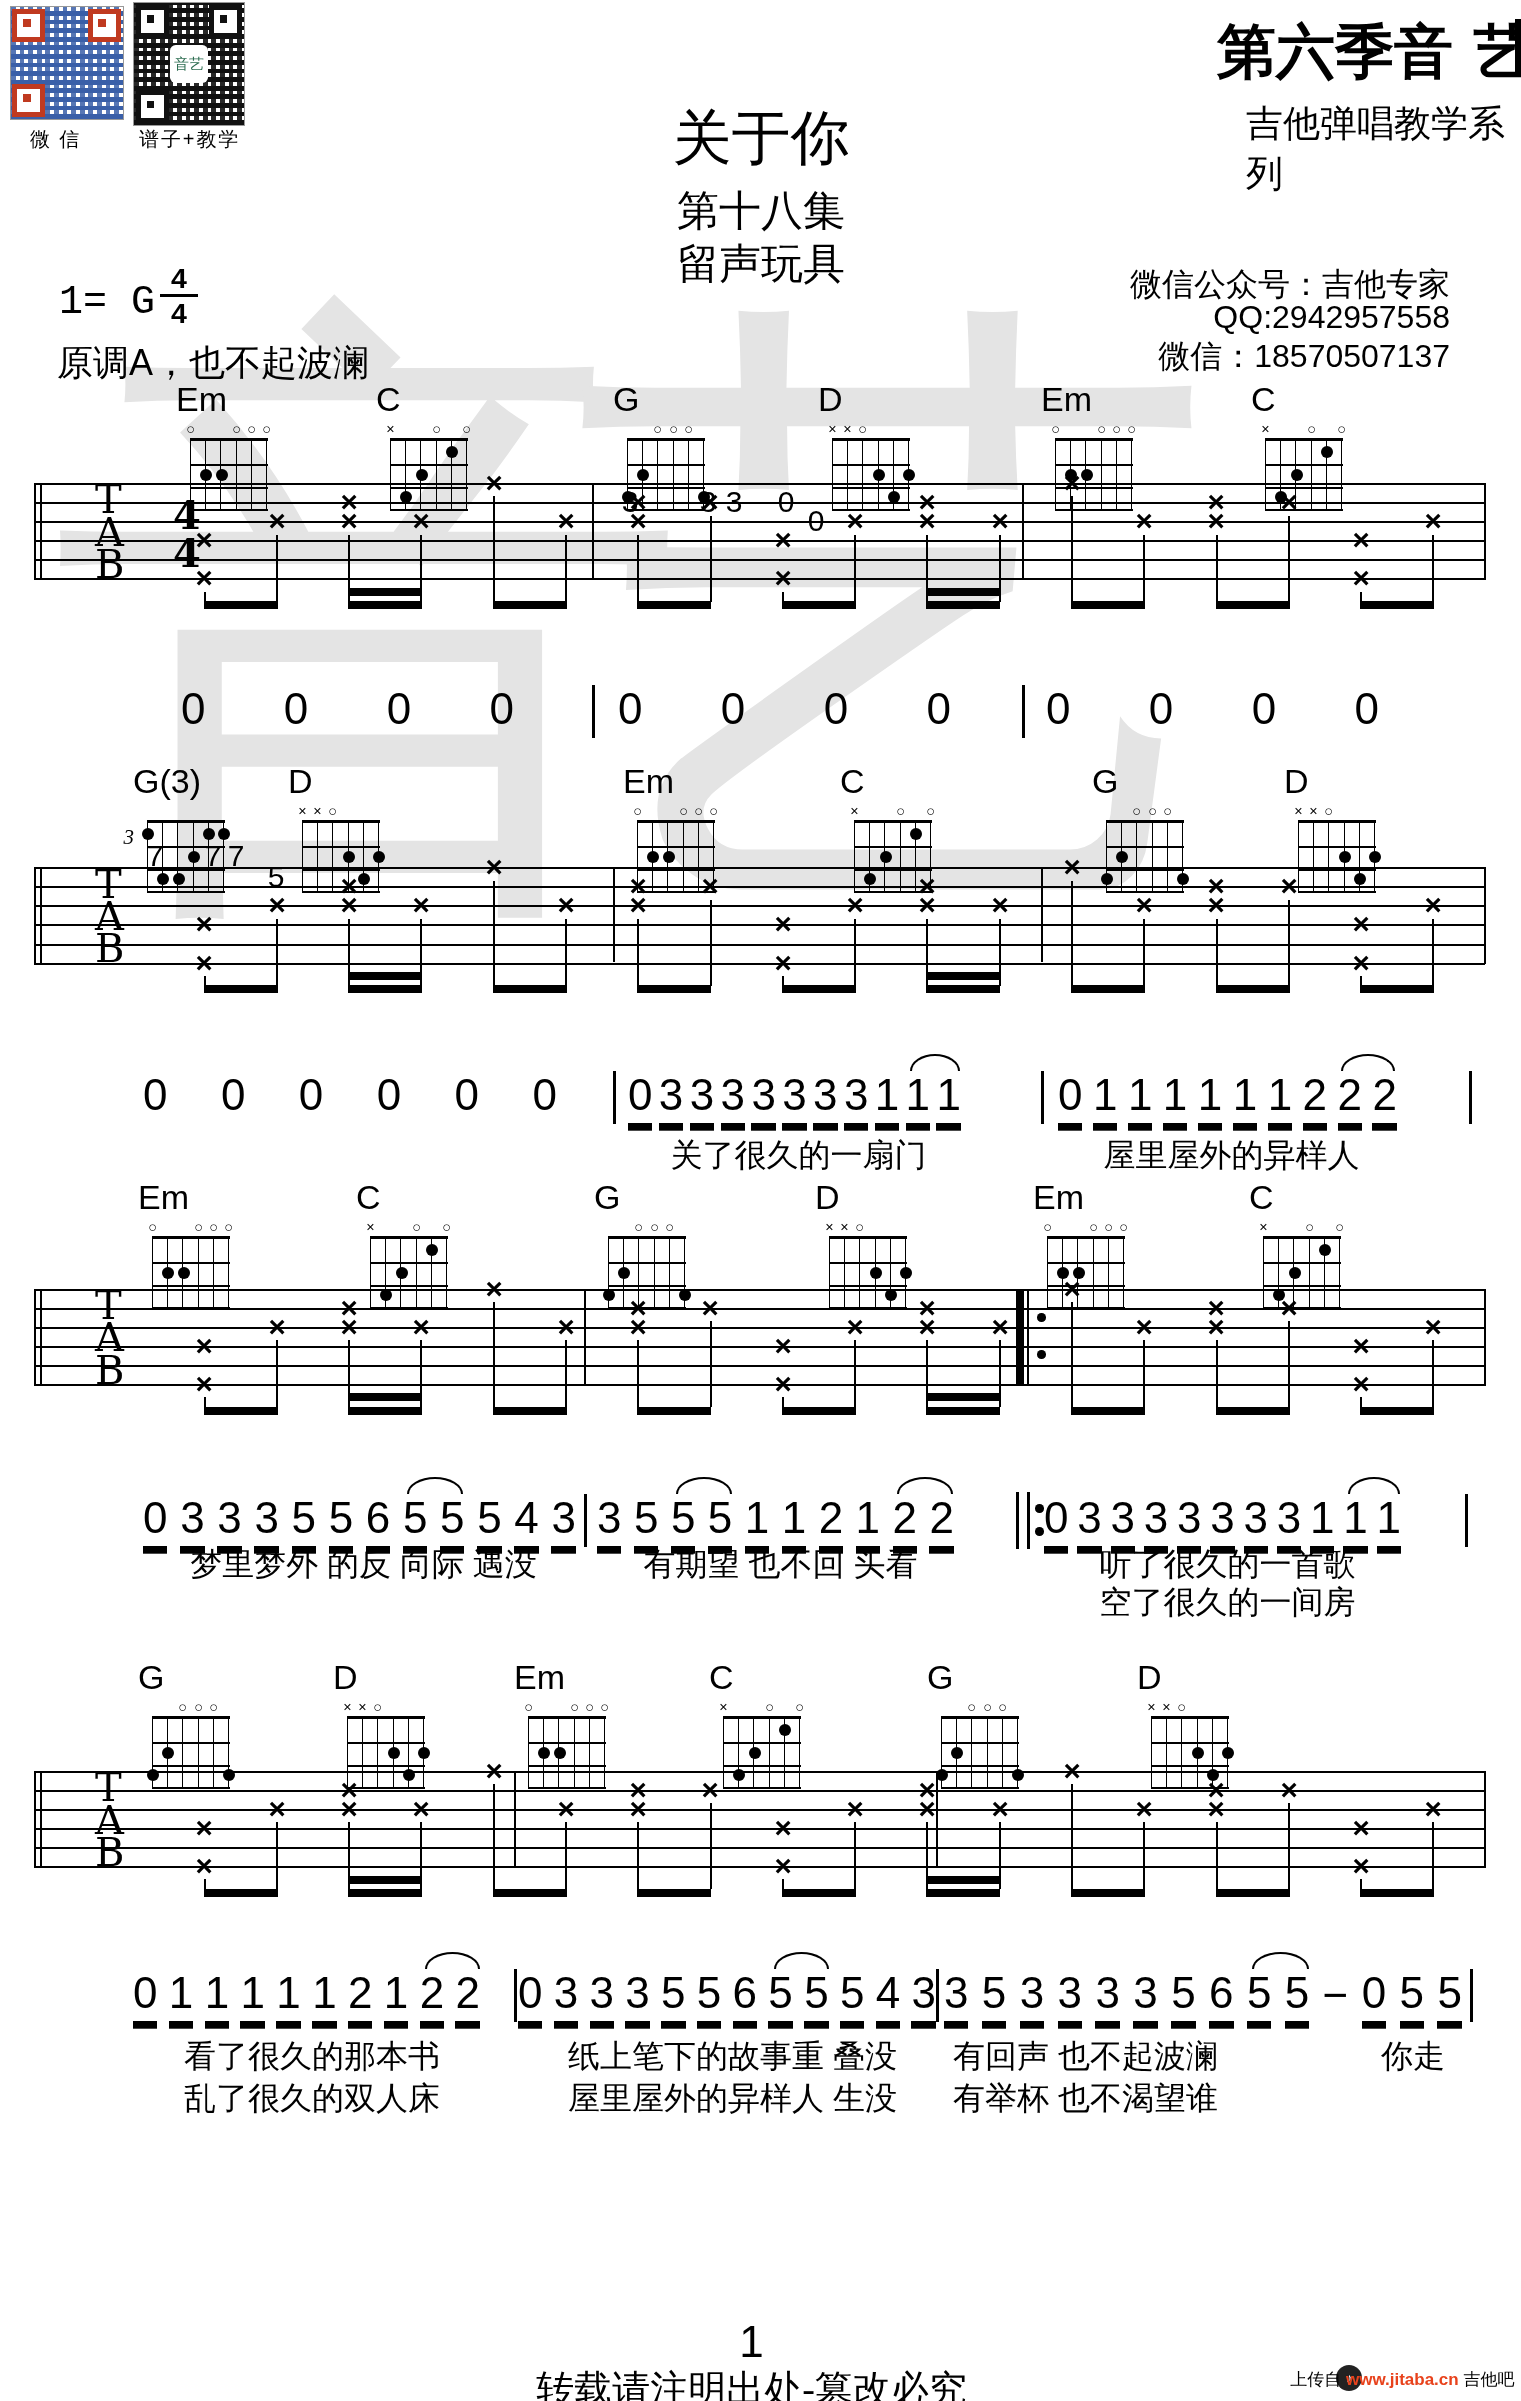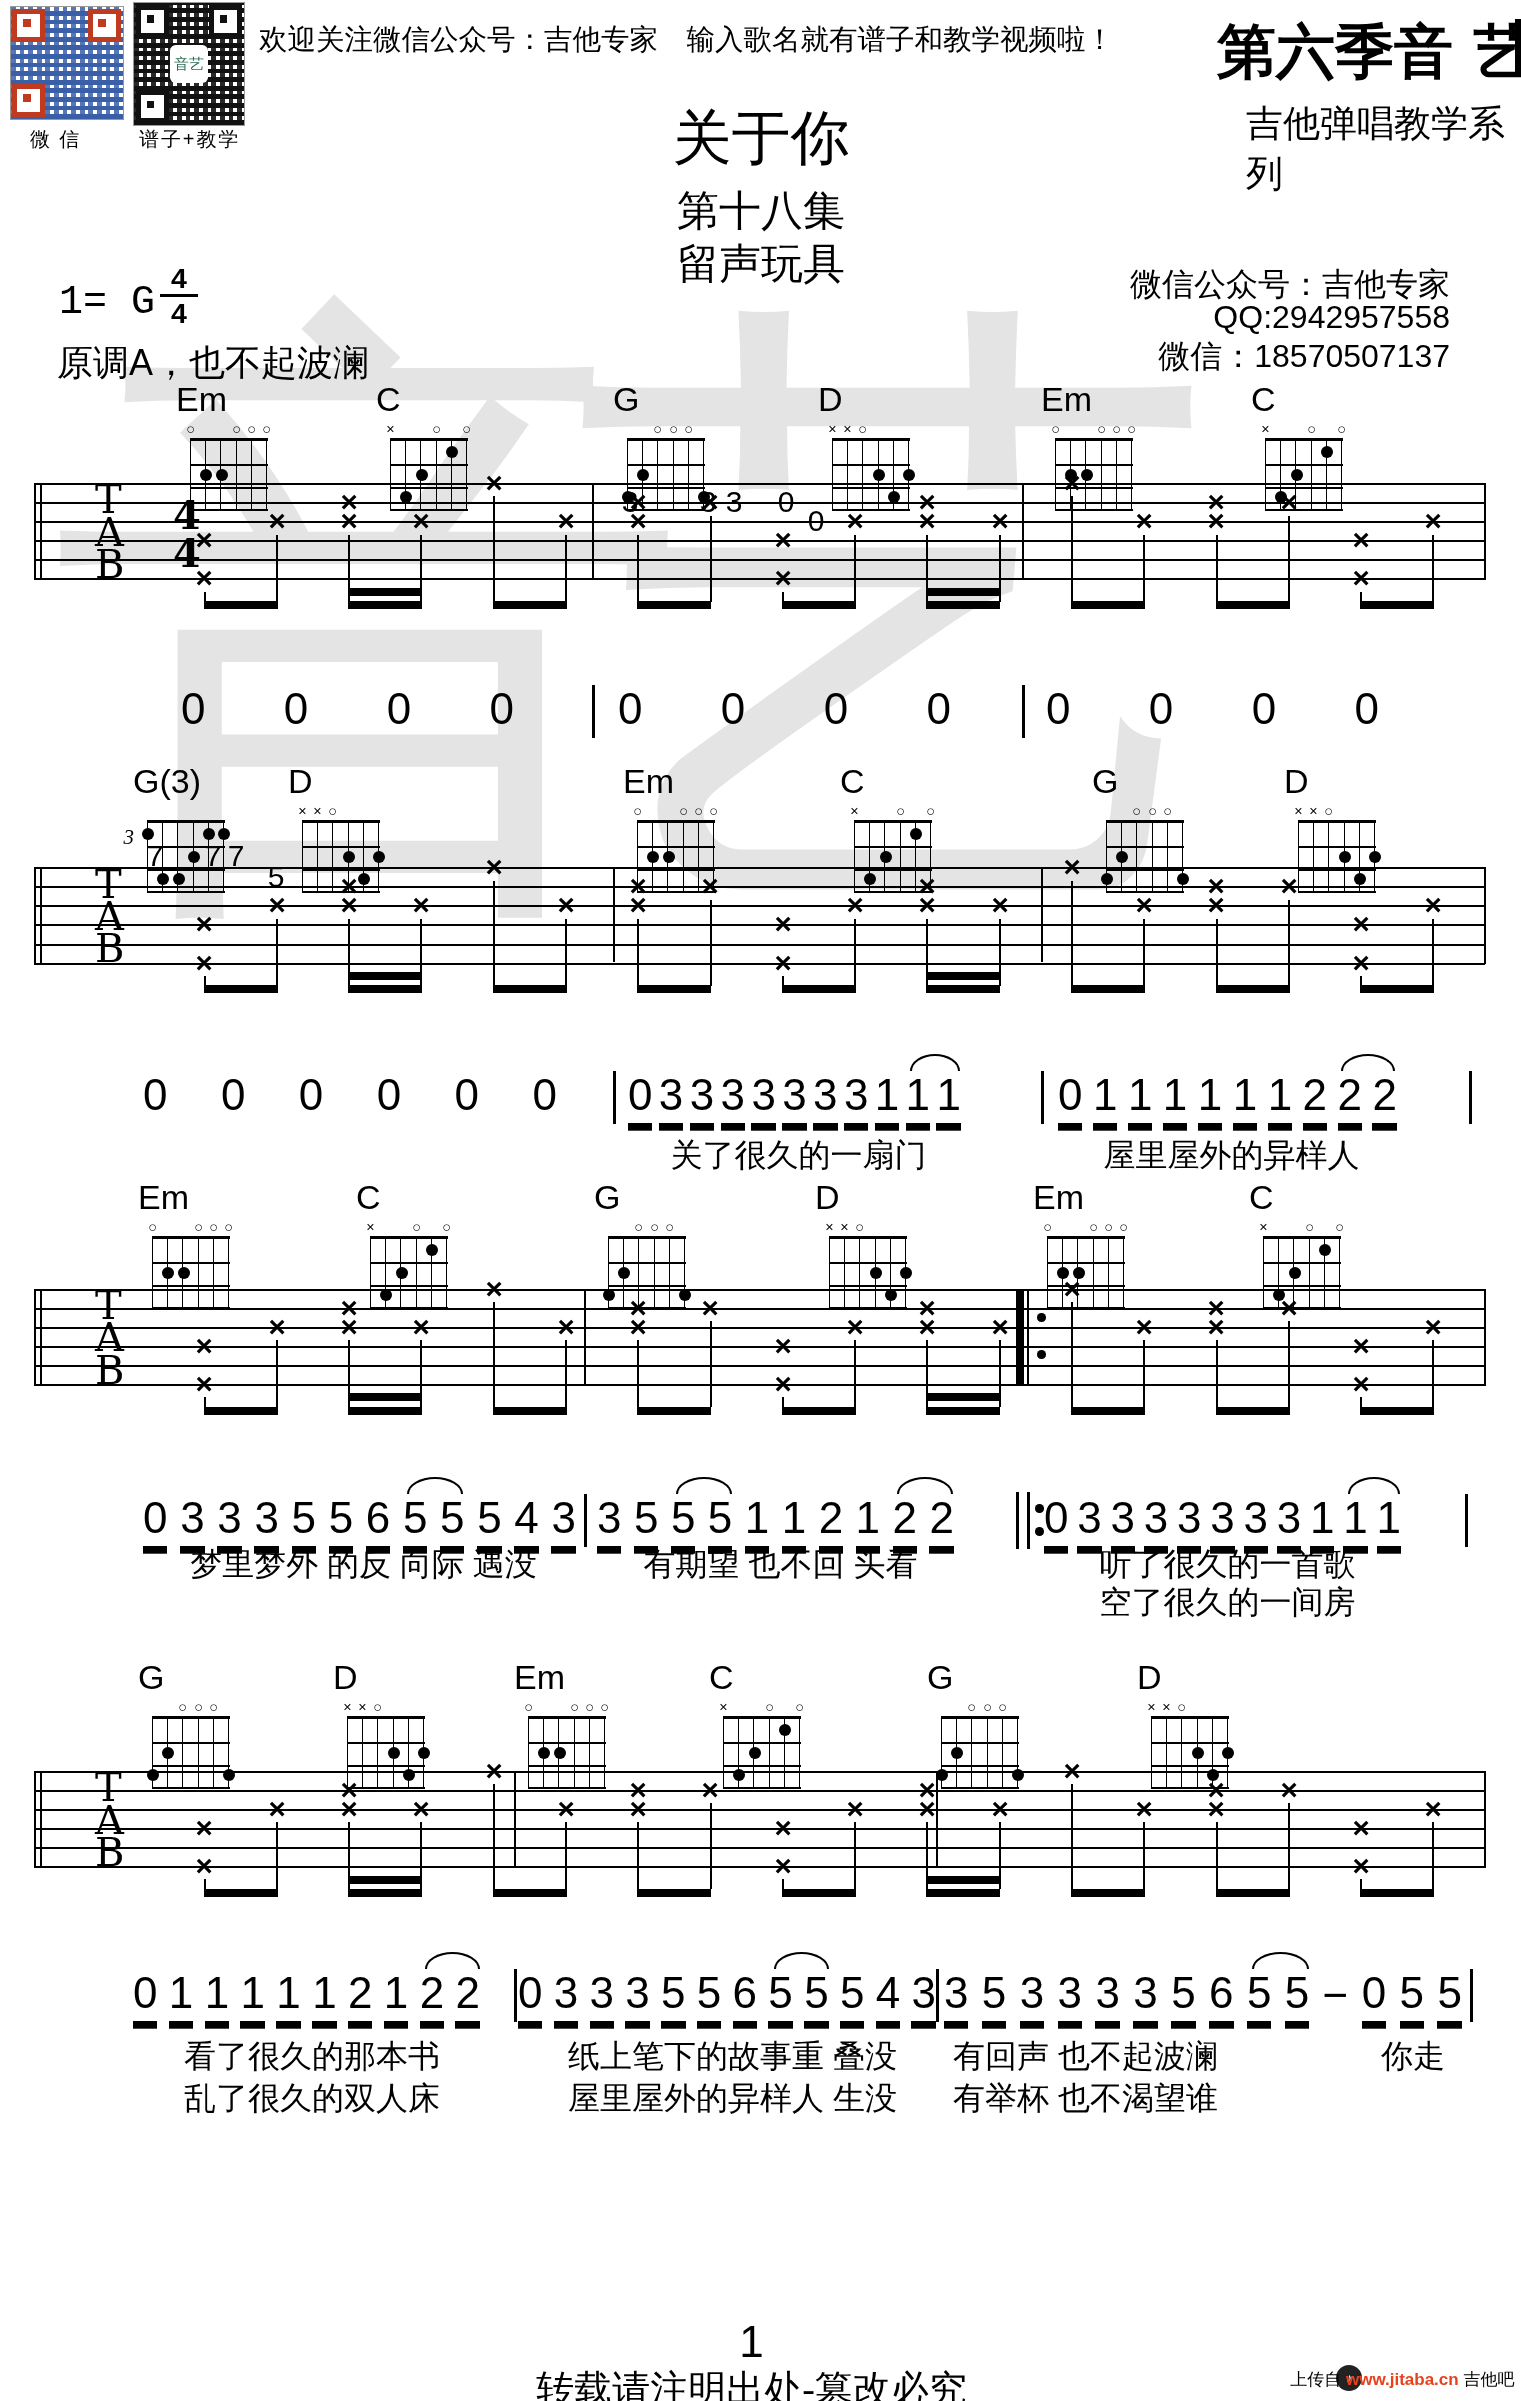--- a/index.html
+++ b/index.html
@@ -101,21 +101,20 @@
       </span>
     <span class="finder" style="left:1.9px;bottom:1.9px;border:5.7px solid #111;">
         <i style="background:#111;"></i>
       </span>
     <span class="abs" style="left:36px;top:42px;width:38px;height:38px;background:#fff;border-radius:5.7px;
           color:#2e6e52;font-size:15px;text-align:center;line-height:38px;">音艺</span>
   </div>
   <div class="qrlabel z" style="left:30px;top:126px;text-align:right;">微 信</div>
   <div class="qrlabel z" style="left:139px;top:126px;">谱子+教学</div>
 
-  <div class="promo z">欢迎关注微信公众号：吉他专家　输入歌名就有谱子和教学视频啦！</div>
   <div class="series z">第六季音 艺</div>
   <div class="sliver z"></div>
   <div class="seriesSub z">吉他弹唱教学系列</div>
 
   <div class="t-main z">关于你</div>
   <div class="t-ep z">第十八集</div>
   <div class="t-artist z">留声玩具</div>
 
   <div class="keyline z">1= G</div>
   <div class="frac z">

